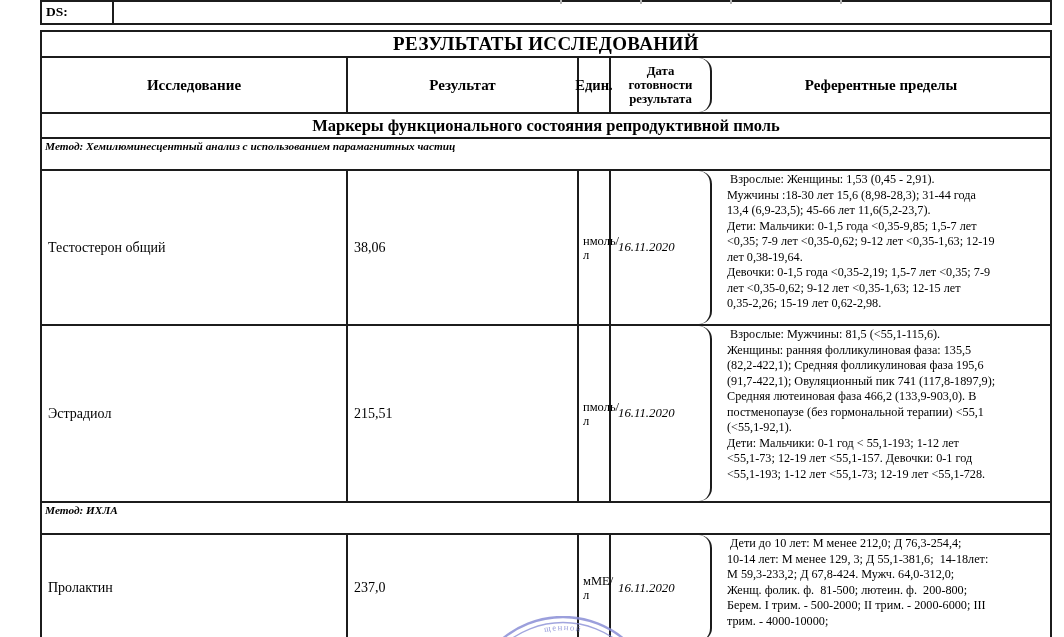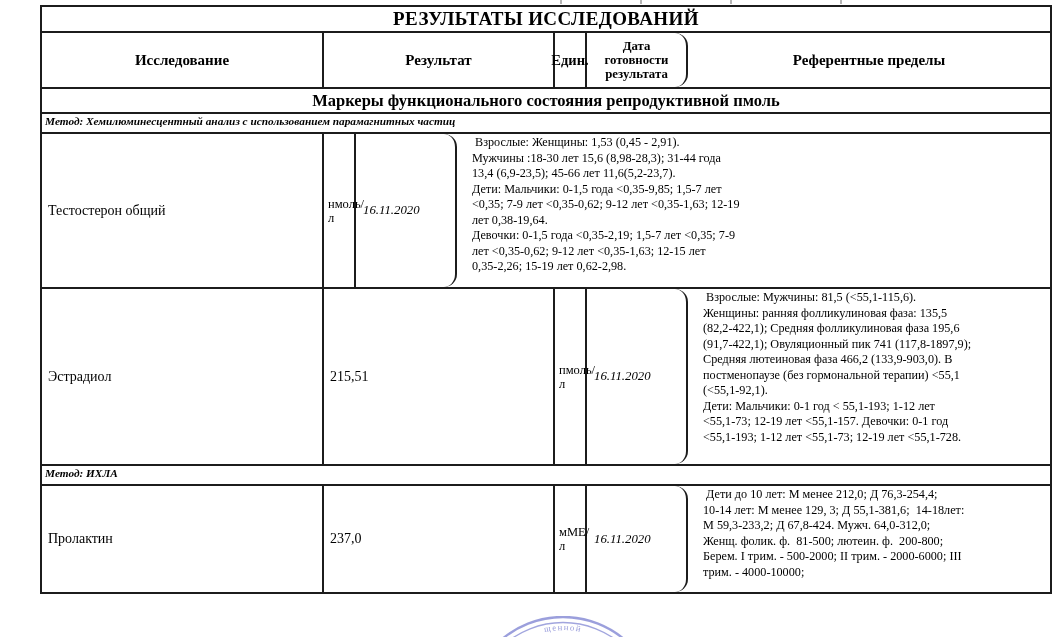--- a/index.html
+++ b/index.html
@@ -43,27 +43,27 @@
     font-weight: bold; font-size: 19px; letter-spacing: 0.4px;
   }
   .row-head { height: 56px; display: flex; }
   .row-head .cell { display: flex; align-items: center; justify-content: center;
     font-weight: bold; text-align: center; }
   .row-section {
     height: 25px; display: flex; align-items: center; justify-content: center;
     font-weight: bold; font-size: 16.5px;
   }
   .row-method {
-    height: 20px; font-weight: bold; font-style: italic; font-size: 11.3px;
+    height: 32px; font-weight: bold; font-style: italic; font-size: 11.3px;
     padding: 1px 0 0 3px; box-sizing: border-box;
   }
   .row-data { display: flex; }
 
   .cell { box-sizing: border-box; border-right: 2px solid #1c1c1c; }
-  .c1 { width: 282px; }
+  .c1 { width: 306px; }
   .c2 { width: 231px; }
   .c3 { width: 32px; }
   .c4 { width: 101px; border-radius: 13px; }
   .c5 { flex: 1; border-right: none; }
 
   .hd-study, .hd-result, .hd-ref { font-size: 15px; }
   .hd-unit { font-size: 14.5px; }
   .hd-date { font-size: 12.8px; line-height: 14px; padding: 0 4px; }
 
   .row-data .c1, .row-data .c2 {
@@ -94,20 +94,24 @@
 </head>
 <body>
 
 <div class="doc">
 
   <div class="tick" style="left:520px"></div>
   <div class="tick" style="left:600px"></div>
   <div class="tick" style="left:690px"></div>
   <div class="tick" style="left:800px"></div>
 
+  <div class="ds-table">
+    <div class="cell ds-cell-label">DS:</div>
+    <div class="ds-cell-value"></div>
+  </div>
 
   <div class="gap"></div>
 
   <div class="tbl">
 
     <div class="row row-title">РЕЗУЛЬТАТЫ ИССЛЕДОВАНИЙ</div>
 
     <div class="row row-head">
       <div class="cell c1 hd-study">Исследование</div>
       <div class="cell c2 hd-result">Результат</div>
@@ -115,20 +119,21 @@
       <div class="cell c4 hd-date">Дата готовности результата</div>
       <div class="cell c5 hd-ref">Референтные пределы</div>
     </div>
 
     <div class="row row-section">Маркеры функционального состояния репродуктивной пмоль</div>
 
     <div class="row row-method">Метод: Хемилюминесцентный анализ с использованием парамагнитных частиц</div>
 
     <div class="row row-data h-row1">
       <div class="cell c1">Тестостерон общий</div>
+      <div class="cell c2">38,06</div>
       <div class="cell c3">нмоль/
 л</div>
       <div class="cell c4">16.11.2020</div>
       <div class="cell c5"> Взрослые: Женщины: 1,53 (0,45 - 2,91).
 Мужчины :18-30 лет 15,6 (8,98-28,3); 31-44 года
 13,4 (6,9-23,5); 45-66 лет 11,6(5,2-23,7).
 Дети: Мальчики: 0-1,5 года &lt;0,35-9,85; 1,5-7 лет
 &lt;0,35; 7-9 лет &lt;0,35-0,62; 9-12 лет &lt;0,35-1,63; 12-19
 лет 0,38-19,64.
 Девочки: 0-1,5 года &lt;0,35-2,19; 1,5-7 лет &lt;0,35; 7-9

